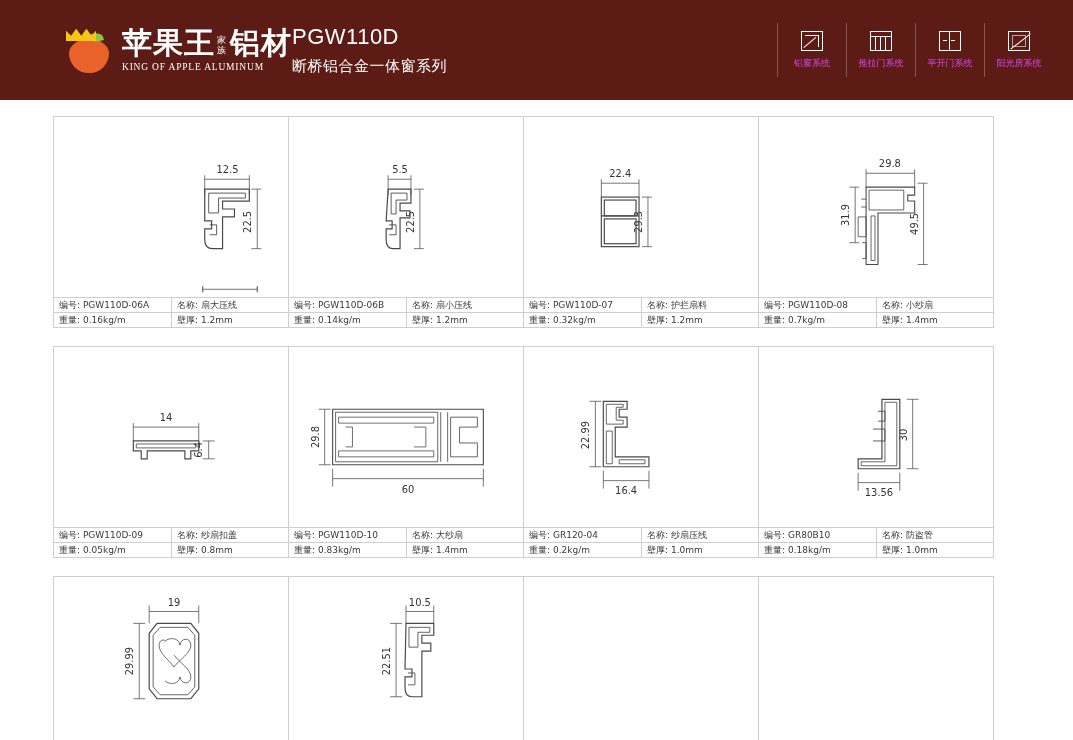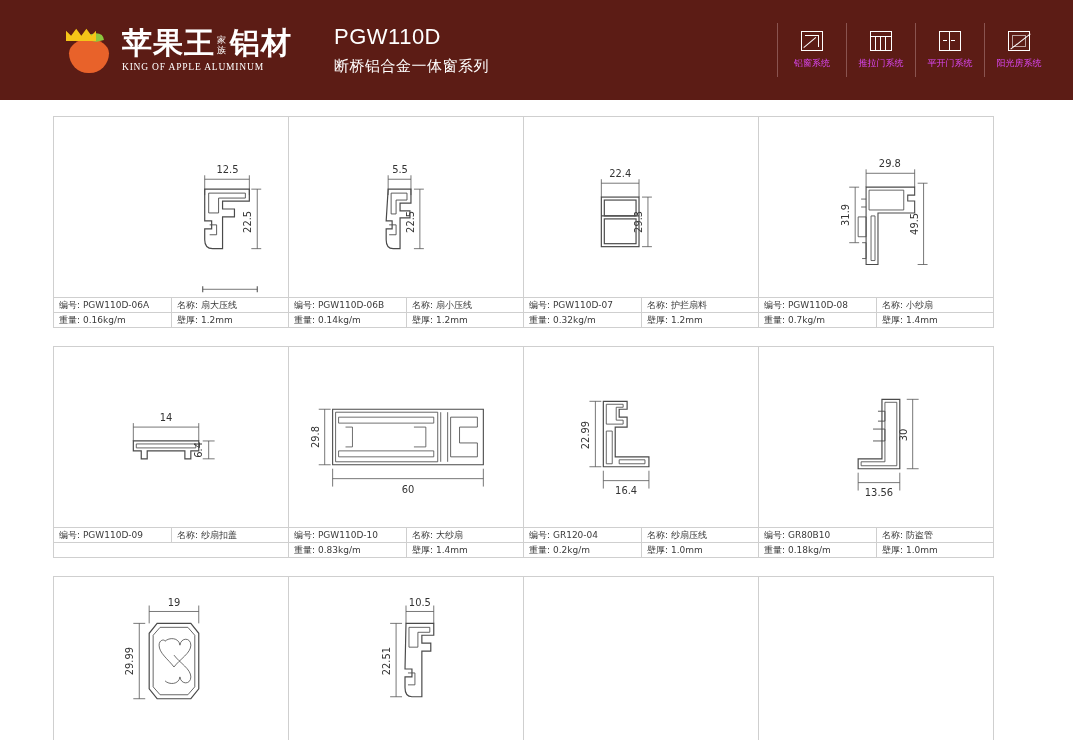--- a/index.html
+++ b/index.html
@@ -85,21 +85,20 @@
     letter-spacing: 0;
   }
   .logo-en {
     font-size: 9.5px;
     letter-spacing: 0.8px;
     margin-top: 5px;
     font-family: "Liberation Serif", serif;
     white-space: nowrap;
   }
   .title-block {
-    margin-left: 42px;
     color: #ffffff;
   }
   .title-main {
     font-size: 22px;
     letter-spacing: 0.5px;
     font-family: "Liberation Sans", sans-serif;
   }
   .title-sub {
     font-size: 15px;
     margin-top: 7px;
@@ -479,20 +478,24 @@
           <g fill="none" stroke="#4a4a4a" stroke-width="1.2">
             <path d="M80,94 L146,94 L146,104 L138,104 L138,112 L132,112 L132,104 L94,104 L94,112 L88,112 L88,104 L80,104 Z"></path>
             <path d="M83,97 L143,97 L143,101 L83,101 Z" stroke-width="0.85"></path>
           </g>
         </svg>
       </div>
       <div class="spec">
         <div class="spec-row top">
           <div class="spec-cellL"><span>编号:</span> <span>PGW110D-09</span></div>
           <div class="spec-cellR"><span>名称:</span> <span>纱扇扣盖</span></div>
+        </div>
+        <div class="spec-row">
+          <div class="spec-cellL"><span>重量:</span> <span>0.05kg/m</span></div>
+          <div class="spec-cellR"><span>壁厚:</span> <span>0.8mm</span></div>
         </div>
       </div>
     </div>
 
     <div class="cell">
       <div class="draw-area">
         <svg viewBox="0 0 236 180">
           <g stroke="#555" stroke-width="0.8">
             <line x1="36" y1="62" x2="36" y2="118"></line>
             <line x1="30" y1="62" x2="42" y2="62"></line>

